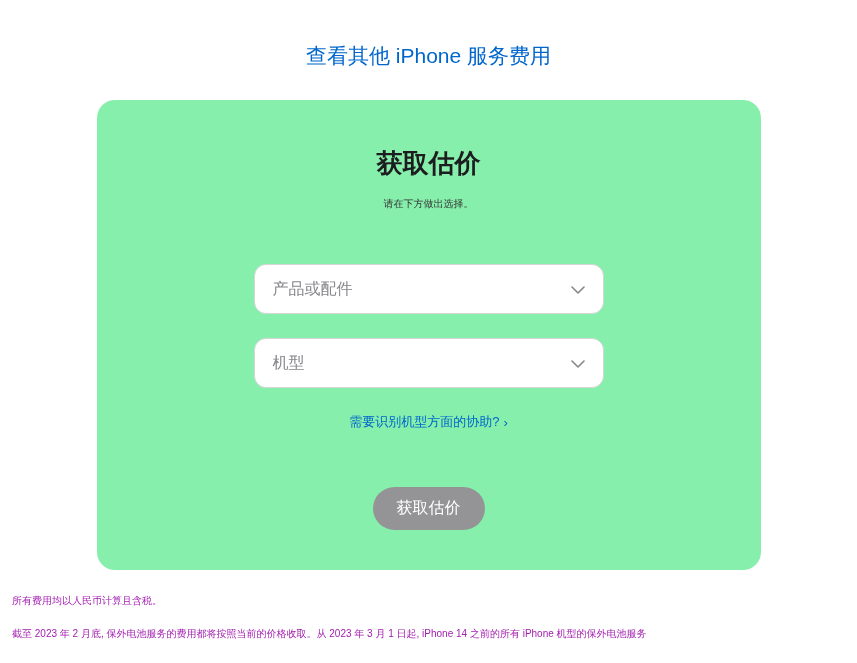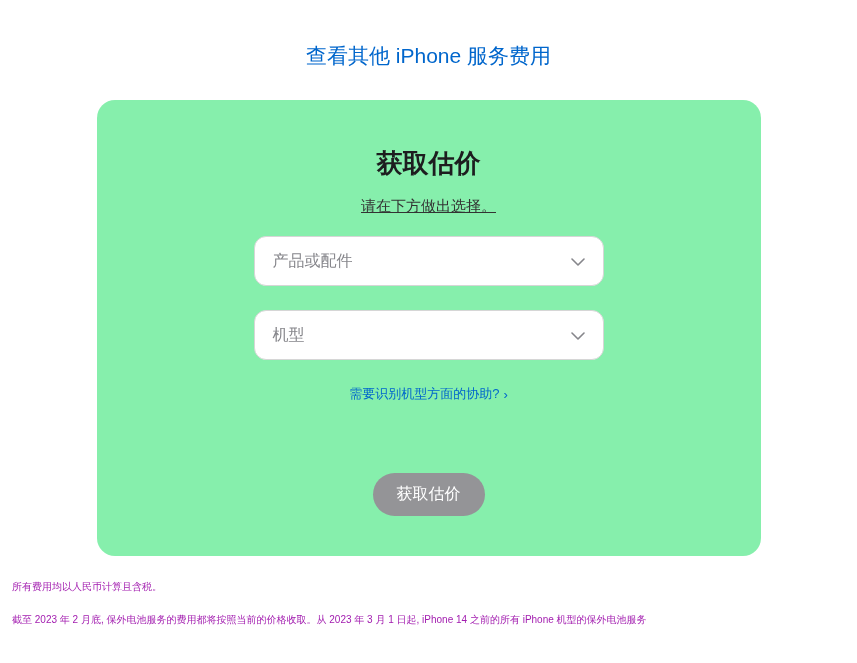--- a/index.html
+++ b/index.html
@@ -32,24 +32,23 @@
       padding: 46px 40px 40px;
       text-align: center;
     }
     .card-title {
       font-size: 26px;
       font-weight: 600;
       margin-bottom: 16px;
       color: #1d1d1f;
     }
     .card-subtitle {
-      font-size: 15px;
+      font-size: 10px;
       color: #333;
-      margin-bottom: 20px;
-      text-decoration: underline;
+      margin-bottom: 53px;
     }
     .select-wrap {
       width: 350px;
       margin: 0 auto 24px;
       position: relative;
     }
     .select {
       width: 100%;
       height: 50px;
       border: 1px solid #d6d6d6;
@@ -69,21 +68,21 @@
       right: 18px;
       top: 50%;
       transform: translateY(-50%);
       color: #86868b;
     }
     .help-link {
       display: inline-flex;
       align-items: center;
       gap: 4px;
       margin-top: -6px;
-      margin-bottom: 70px;
+      margin-bottom: 56px;
       font-size: 13px;
       color: #0066cc;
       text-decoration: none;
       cursor: pointer;
     }
     .help-link .chev-right {
       font-size: 13px;
     }
     .primary-btn {
       display: inline-block;

